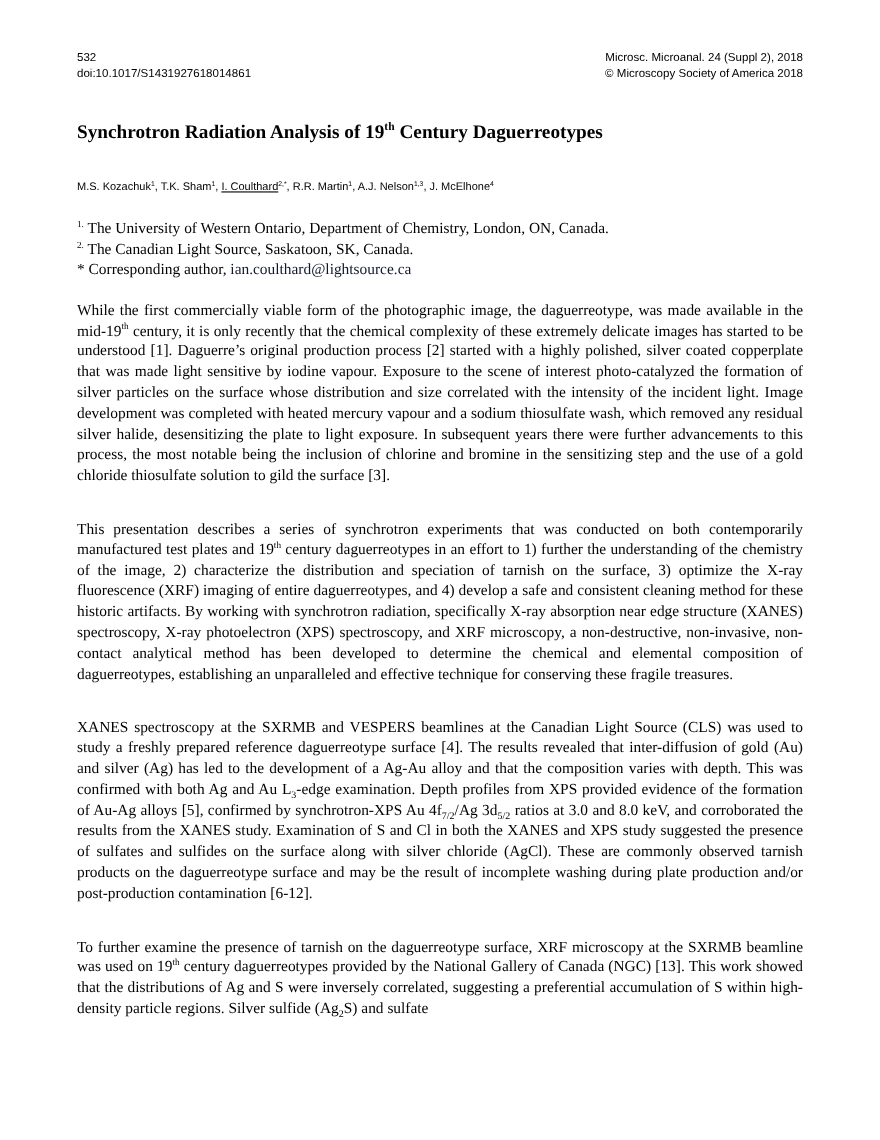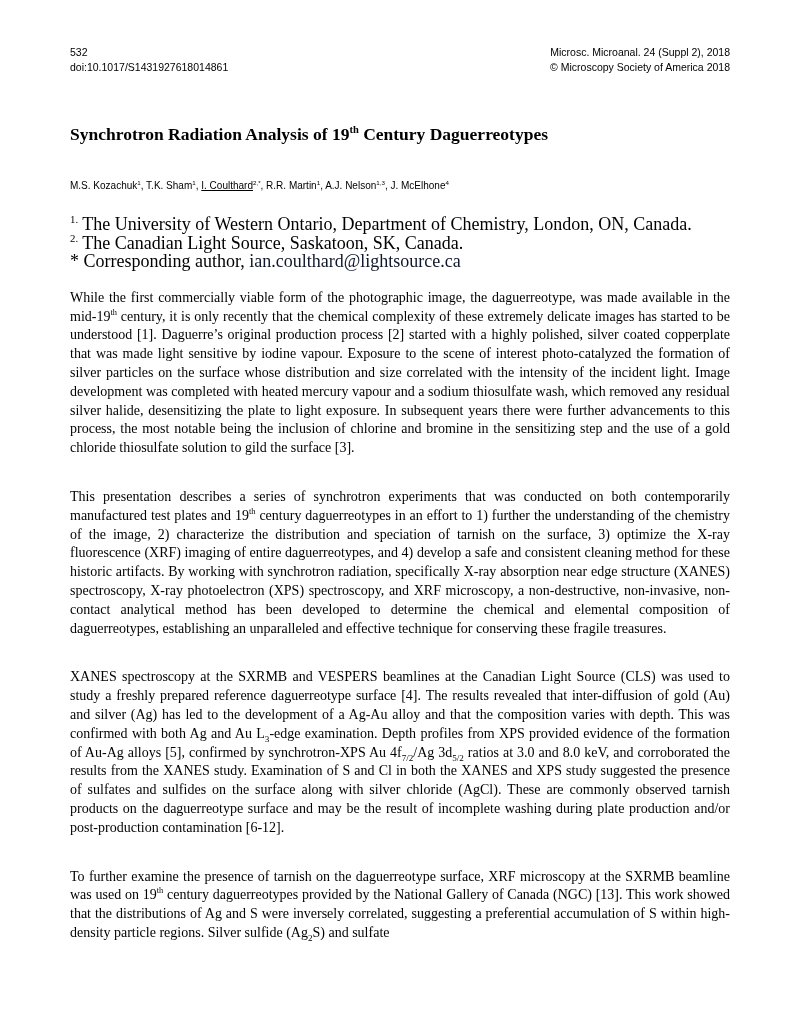--- a/index.html
+++ b/index.html
@@ -1,25 +1,25 @@
 <!DOCTYPE html>
 <html><head>
 <meta charset="utf-8">
 <style>
   html, body { margin: 0; padding: 0; background: #ffffff; }
   body { width: 800px; height: 1036px; position: relative; overflow: hidden; }
   .page { position: absolute; left: 70px; top: 45px; width: 660px; color: #000; }
   .hdr { font-family: "Liberation Sans", sans-serif; font-size: 10.5px; line-height: 15px; display: flex; justify-content: space-between; align-items: flex-end; }
   .hdr .r { text-align: right; }
-  .title { font-family: "Liberation Serif", serif; font-weight: bold; font-size: 17.5px; margin-top: 48px; line-height: 22px; }
+  .title { font-family: "Liberation Serif", serif; font-weight: bold; font-size: 17.5px; margin-top: 33px; line-height: 22px; }
   .title sup, .p sup { font-size: 0.6em; vertical-align: super; line-height: 0; }
   .authors { font-family: Liberation Sans, sans-serif; font-size: 10px; margin-top: 32px; line-height: 18px; }
   .authors sup { font-size: 0.62em; vertical-align: super; line-height: 0; }
   .authors .u { text-decoration: underline; }
-  .affils { font-family: "Liberation Serif", serif; font-size: 18px; margin-top: 20px; line-height: 18.6px; }
+  .affils { font-family: "Liberation Serif", serif; font-size: 14px; margin-top: 20px; line-height: 18.6px; }
   .affils sup { font-size: 0.6em; vertical-align: super; line-height: 0; }
   .email { color: #0f172a; }
   .p { font-family: "Liberation Serif", serif; font-size: 14px; line-height: 18.8px; text-align: justify; margin-top: 30px; }
   .p sub { font-size: 0.65em; vertical-align: sub; line-height: 0; }
 </style>
 </head>
 <body>
 
 <div class="page">
   <div class="hdr">

